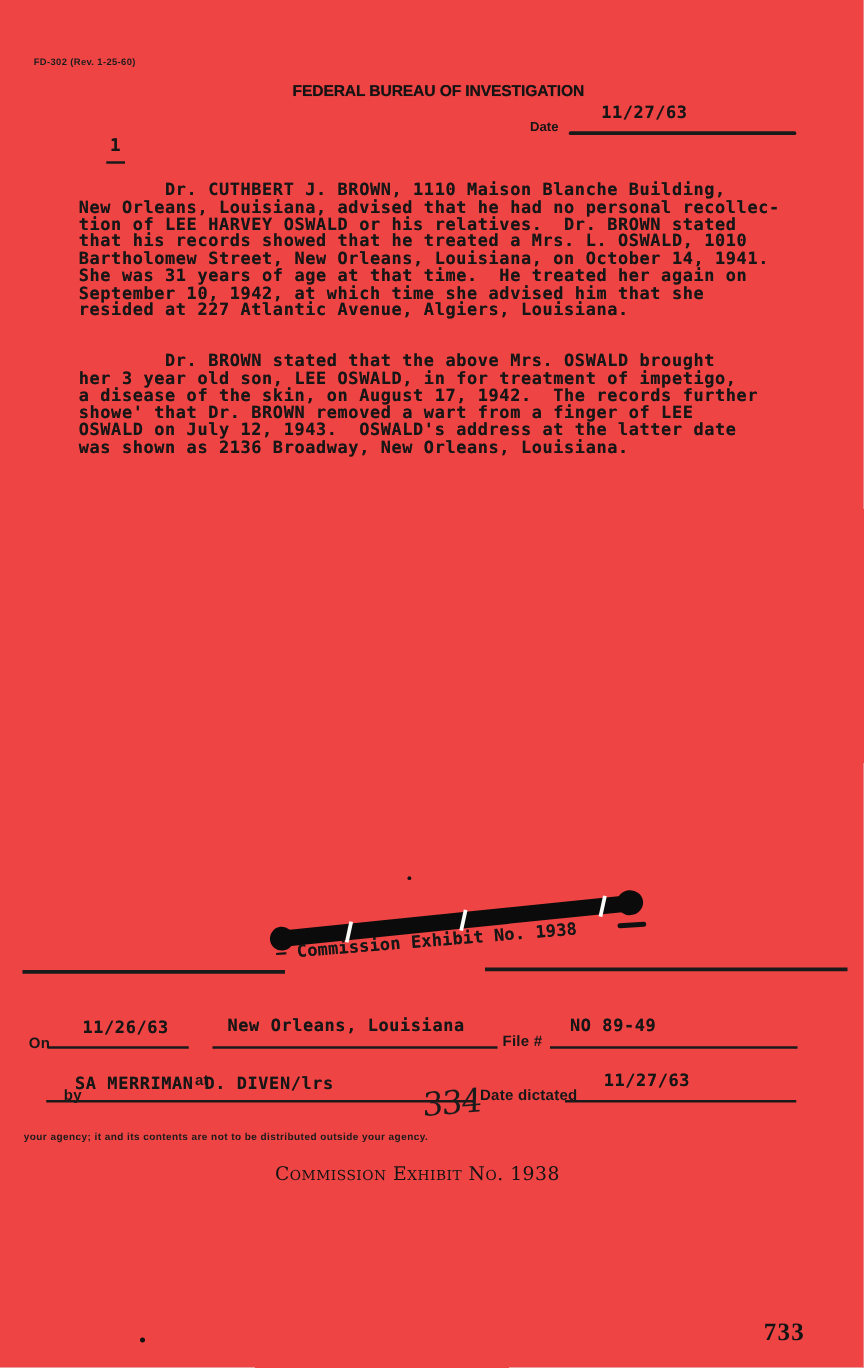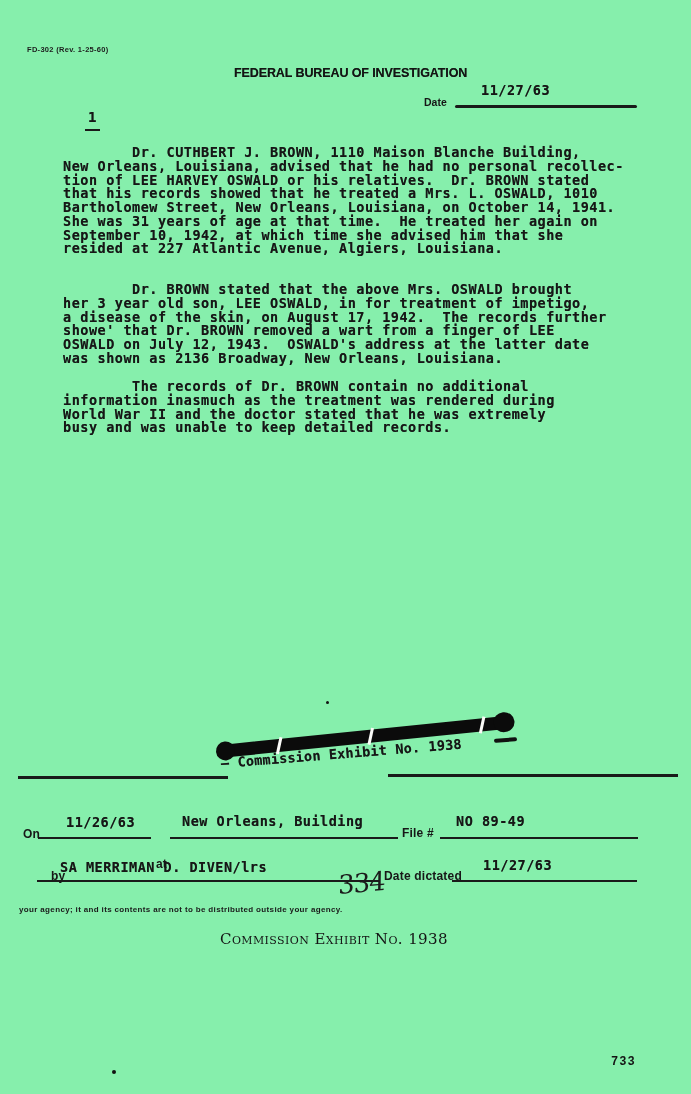--- a/index.html
+++ b/index.html
@@ -1,20 +1,20 @@
 <!DOCTYPE html>
 <html><head>
 <meta charset="utf-8">
 <style>
   html,body{margin:0;padding:0;background:#e8e8e4;}
   .page{
     position:relative;
     width:691px;height:1094px;
     margin:0 auto;
-    background:#86efac;
+    background:#ef4444;
     overflow:hidden;
     font-family:"Liberation Sans",sans-serif;
     color:#151515;
   }
   .abs{position:absolute;}
   
   .typewriter{
     font-family:"DejaVu Sans Mono",monospace;
     font-weight:700;
     font-size:13.5px;
@@ -120,22 +120,22 @@
 
   .caption{
     left:220px;top:930px;
     font-family:"DejaVu Serif",serif;
     font-variant:small-caps;
     font-size:15px;font-weight:500;
     letter-spacing:0.4px;color:#141414;
   }
   .page-number{
     left:611px;top:1055px;
-    font-family:Liberation Mono, monospace;
-    font-size:12px;font-weight:700;color:#141414;
+    font-family:Liberation Serif, serif;
+    font-size:20px;font-weight:700;color:#141414;
     letter-spacing:1px;
   }
 </style>
 </head>
 <body>
 
 <div class="page">
 
   <span class="abs form-number">FD-302 (Rev. 1-25-60)</span>
   <h1 class="abs agency-title">FEDERAL BUREAU OF INVESTIGATION</h1>
@@ -154,43 +154,39 @@
 Bartholomew Street, New Orleans, Louisiana, on October 14, 1941.
 She was 31 years of age at that time.  He treated her again on
 September 10, 1942, at which time she advised him that she
 resided at 227 Atlantic Avenue, Algiers, Louisiana.</div>
   <div class="abs typewriter para p2">        Dr. BROWN stated that the above Mrs. OSWALD brought
 her 3 year old son, LEE OSWALD, in for treatment of impetigo,
 a disease of the skin, on August 17, 1942.  The records further
 showe' that Dr. BROWN removed a wart from a finger of LEE
 OSWALD on July 12, 1943.  OSWALD's address at the latter date
 was shown as 2136 Broadway, New Orleans, Louisiana.</div>
-  <div class="abs typewriter para p3">        The records of Dr. BROWN contain no additional
-information inasmuch as the treatment was rendered during
-World War II and the doctor stated that he was extremely
-busy and was unable to keep detailed records.</div>
 
   <div class="abs speck speck-a"></div>
   <div class="abs redaction-bar">
     <div class="bar-slit slit-1"></div>
     <div class="bar-slit slit-2"></div>
     <div class="bar-slit slit-3"></div>
   </div>
   <div class="abs bar-side-dash"></div>
   <div class="abs typewriter stamp-text">— Commission Exhibit No. 1938</div>
 
   <div class="abs rule footer-rule-left"></div>
   <div class="abs rule footer-rule-right"></div>
 
   <span class="abs field-label on-label">On</span>
   <span class="abs typewriter on-value">11/26/63</span>
   <div class="abs rule on-underline"></div>
 
   <span class="abs field-label at-label">at</span>
-  <span class="abs typewriter at-value">New Orleans, Building</span>
+  <span class="abs typewriter at-value">New Orleans, Louisiana</span>
   <div class="abs rule at-underline"></div>
 
   <span class="abs field-label file-label">File #</span>
   <span class="abs typewriter file-value">NO 89-49</span>
   <div class="abs rule file-underline"></div>
 
   <span class="abs field-label by-label">by</span>
   <span class="abs typewriter by-value">SA MERRIMAN D. DIVEN/lrs</span>
   <div class="abs rule by-underline"></div>
 

